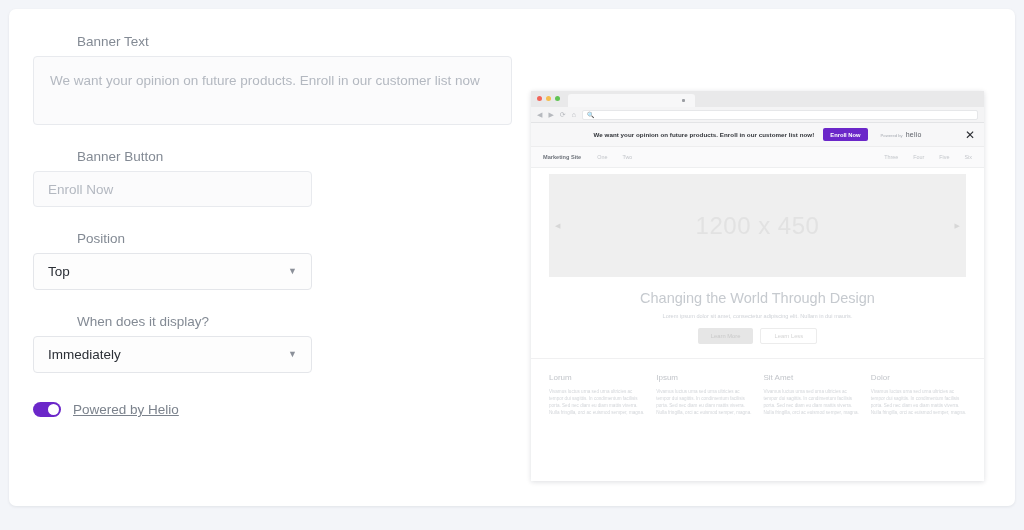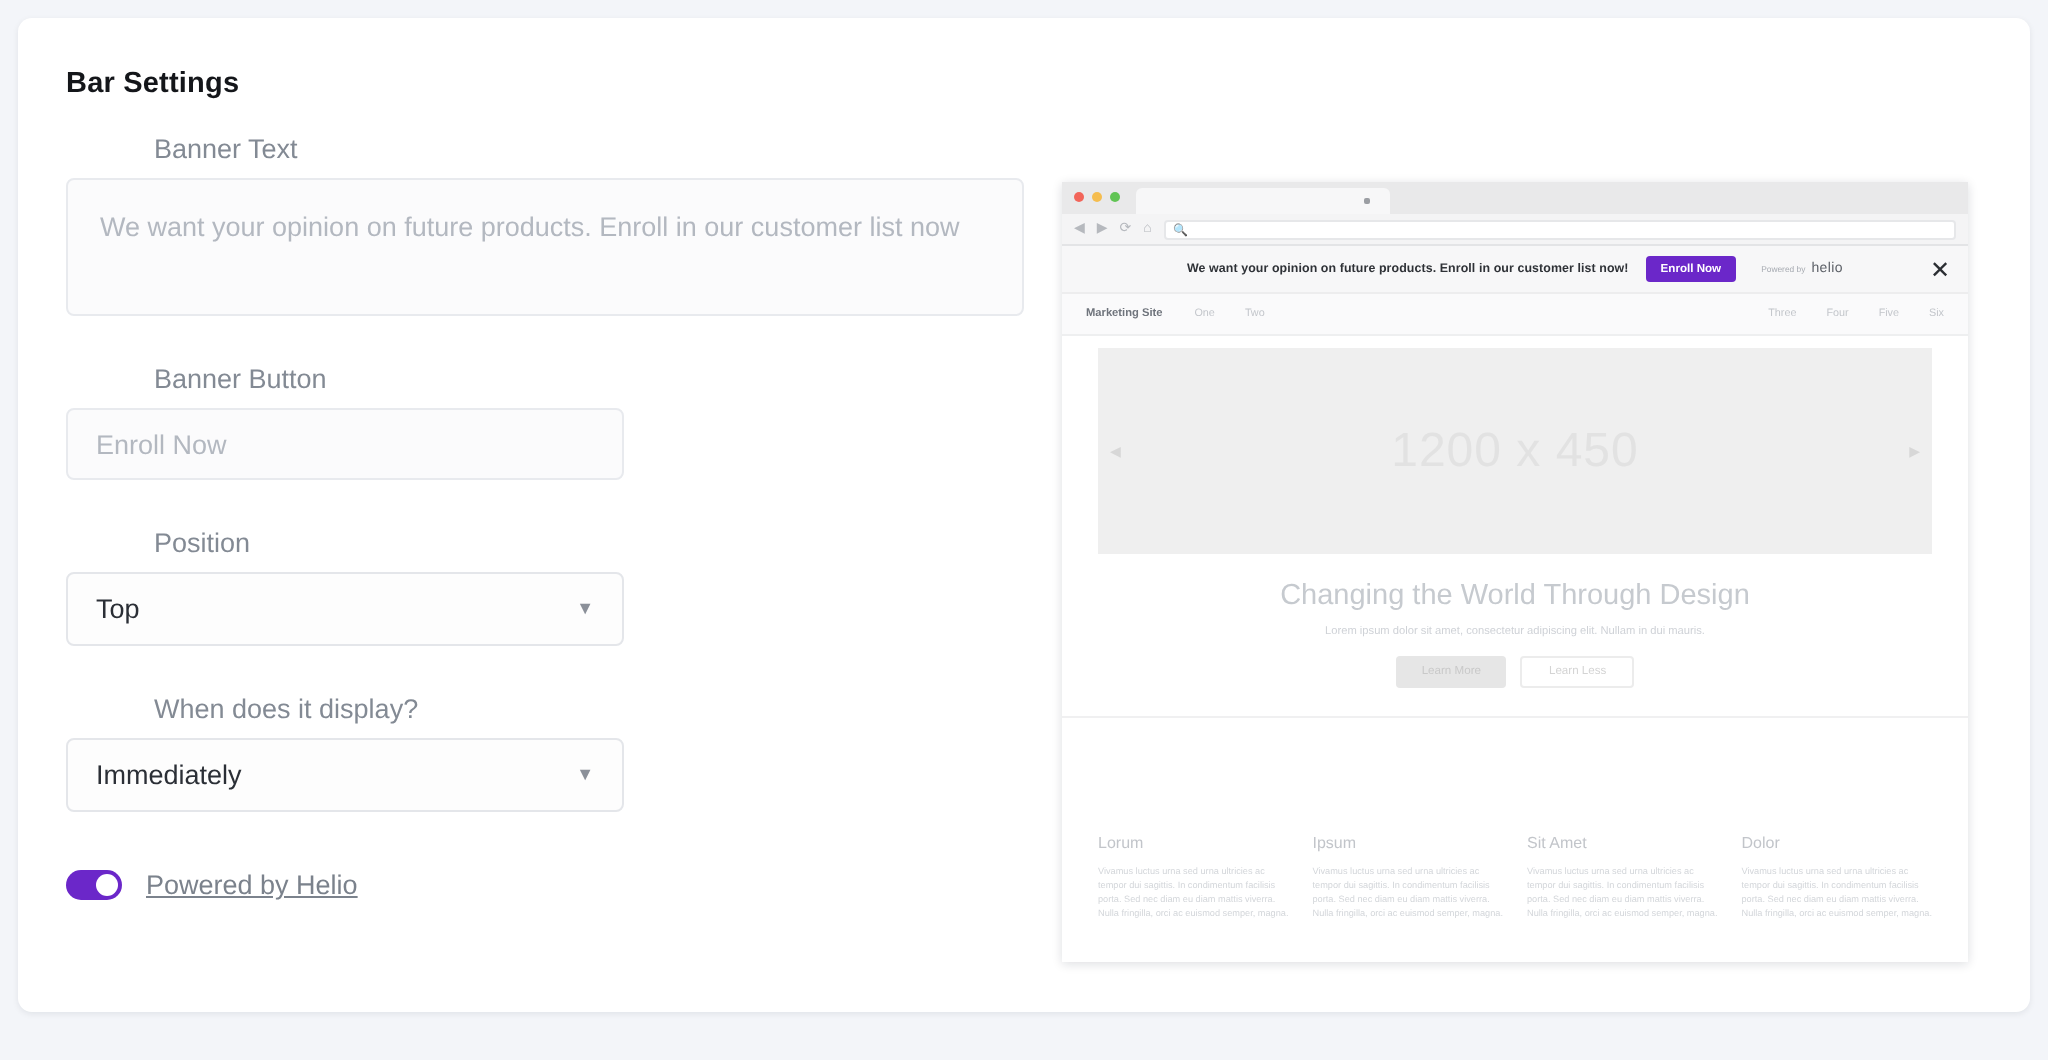--- a/index.html
+++ b/index.html
@@ -150,32 +150,31 @@
   }
   .btn-ghost {
     border: 1px solid #ececec; color: #d4d4d4; font-size: 5.8px;
     padding: 4px 13px; border-radius: 2px;
   }
 
   .cols {
     display: flex; gap: 12px; padding: 14px 18px 0;
     border-top: 1px solid #f0f0f1; margin-top: 14px;
   }
-  .col { flex: 1; margin-top: 44px; }
+  .col { flex: 1; }
   .col-title { font-size: 8px; color: #c2c5ca; margin-bottom: 6px; }
   .col-body { font-size: 4.6px; color: #d3d6da; line-height: 1.55; }
 </style>
 </head>
 <body>
 
 <div class="card">
 
   <div class="settings">
 
-    <div class="panel-title">Bar Settings</div>
 
     <div class="field-label">Banner Text</div>
     <div class="textarea-box">We want your opinion on future products. Enroll in our customer list now</div>
 
     <div class="spacer-lg"></div>
 
     <div class="field-label">Banner Button</div>
     <div class="input-box">Enroll Now</div>
 
     <div class="spacer-lg"></div>

